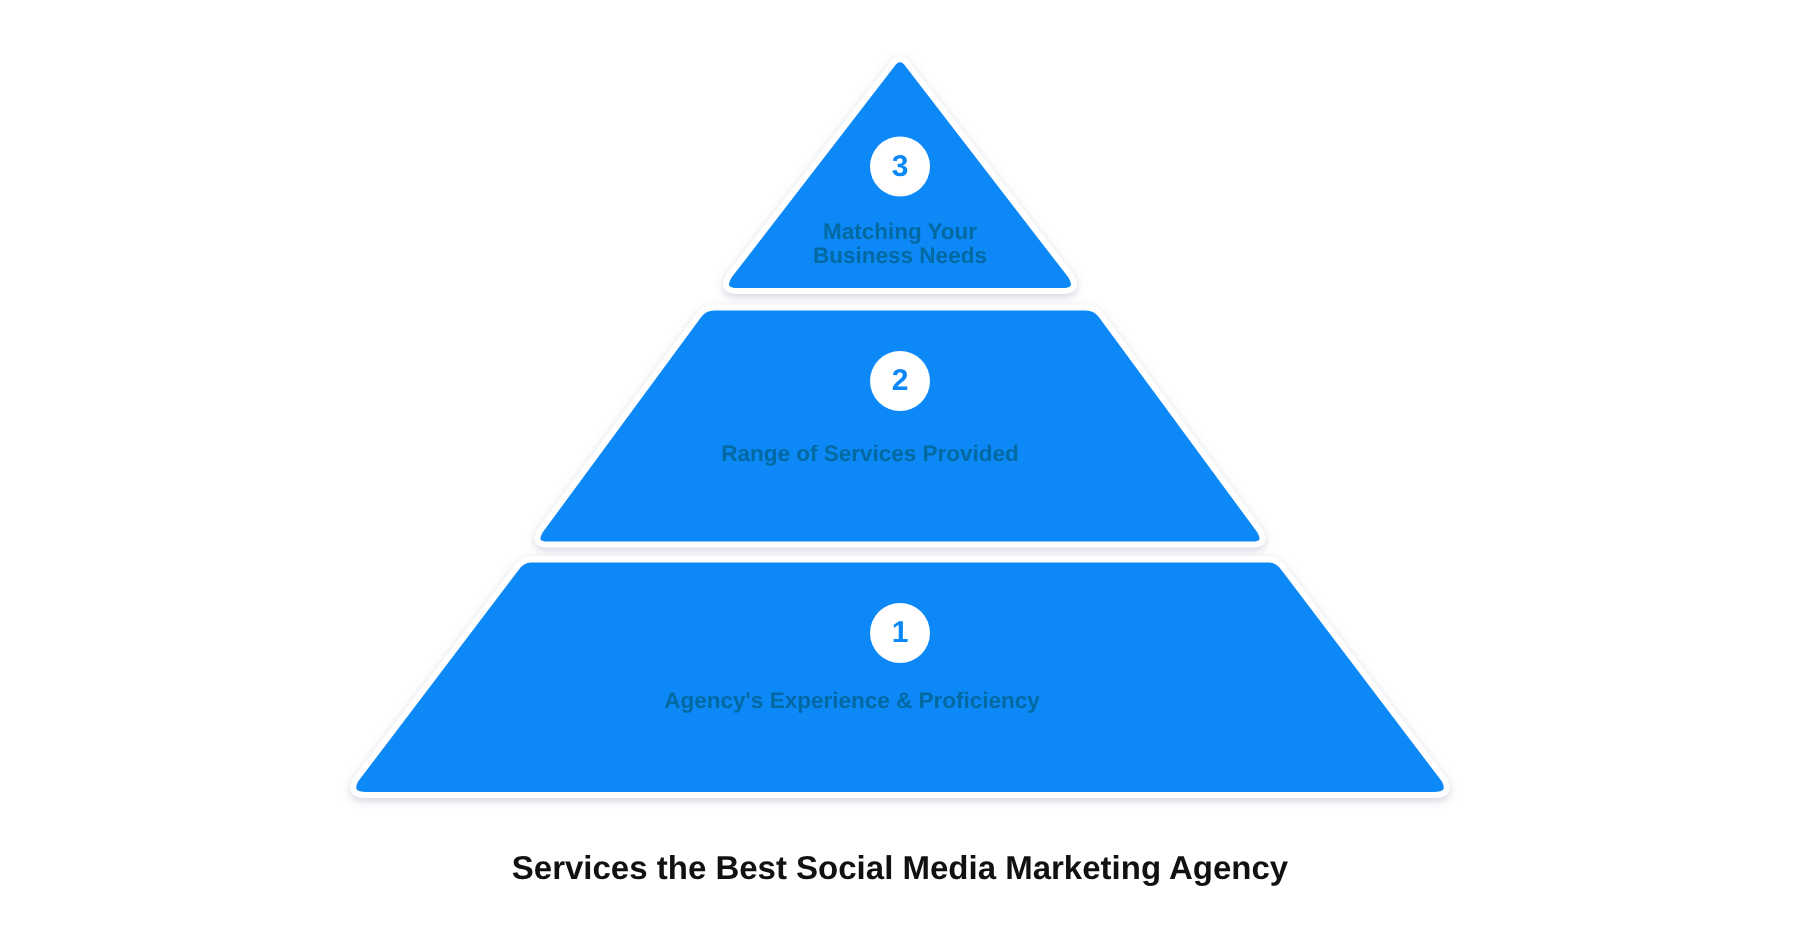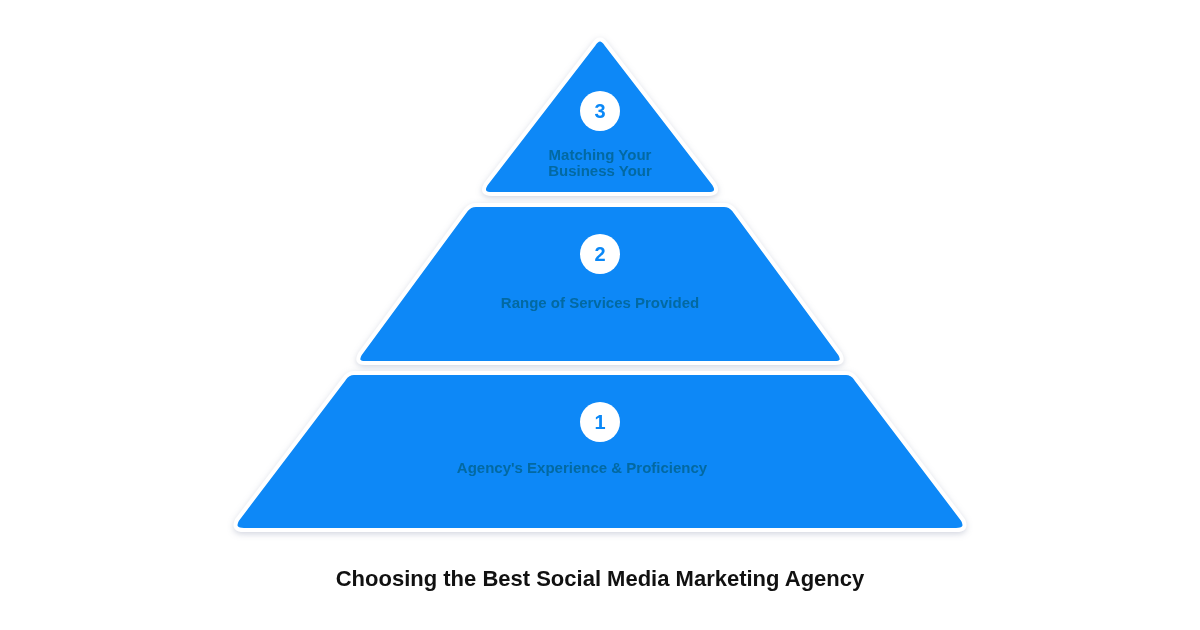--- a/index.html
+++ b/index.html
@@ -29,26 +29,26 @@
   <path d="M476,205 L724,205 Q730,205 734,210 L840,354 Q845,363 835,363 L365,363 Q355,363 360,354 L466,210 Q470,205 476,205 Z" fill="#0a88f7" stroke="#ffffff" stroke-width="4" stroke-linejoin="round" filter="url(#sh)"></path>
 
   <path d="M354,373 L846,373 Q852,373 856,379 L963,520 Q968,530 956,530 L244,530 Q232,530 237,520 L344,379 Q348,373 354,373 Z" fill="#0a88f7" stroke="#ffffff" stroke-width="4" stroke-linejoin="round" filter="url(#sh)"></path>
 </svg>
 
 <div class="badge" style="left:580px; top:91px;">
   <span>3</span>
 </div>
 <div class="label" style="left:600px; top:147px;">
   <div>Matching Your</div>
-  <div>Business Your</div>
+  <div>Business Needs</div>
 </div>
 
 <div class="badge" style="left:580px; top:234px;">
   <span>2</span>
 </div>
-<div class="label" style="left:600px; top:295px;">Range of Services Provided</div>
+<div class="label" style="left:580px; top:295px;">Range of Services Provided</div>
 
 <div class="badge" style="left:580px; top:402px;">
   <span>1</span>
 </div>
-<div class="label" style="left:582px; top:460px;">Agency's Experience &amp; Proficiency</div>
+<div class="label" style="left:568px; top:460px;">Agency's Experience &amp; Proficiency</div>
 
-<div class="title">Choosing the Best Social Media Marketing Agency</div>
+<div class="title">Services the Best Social Media Marketing Agency</div>
 
 </body></html>

